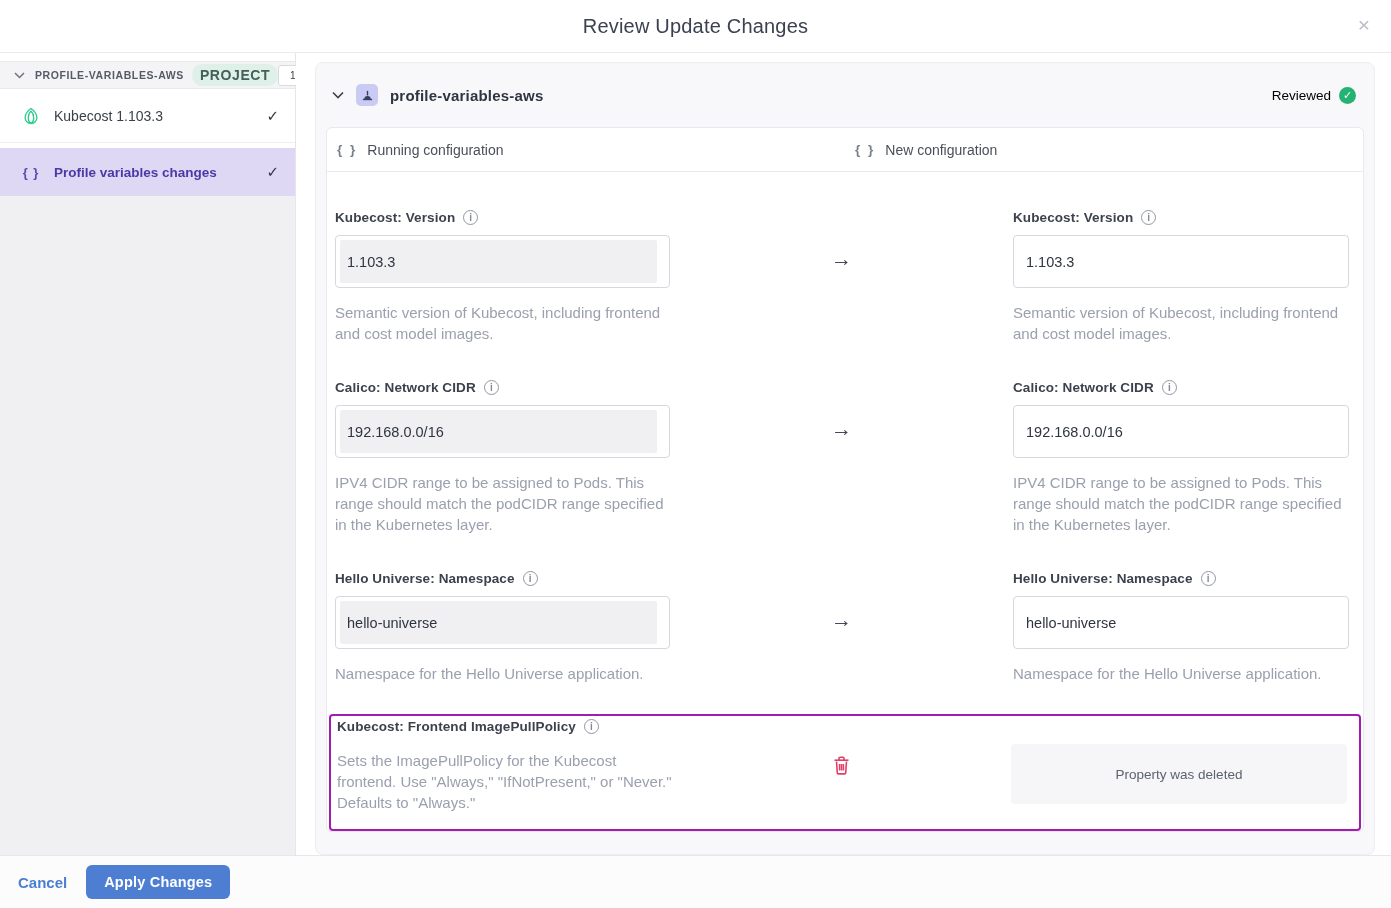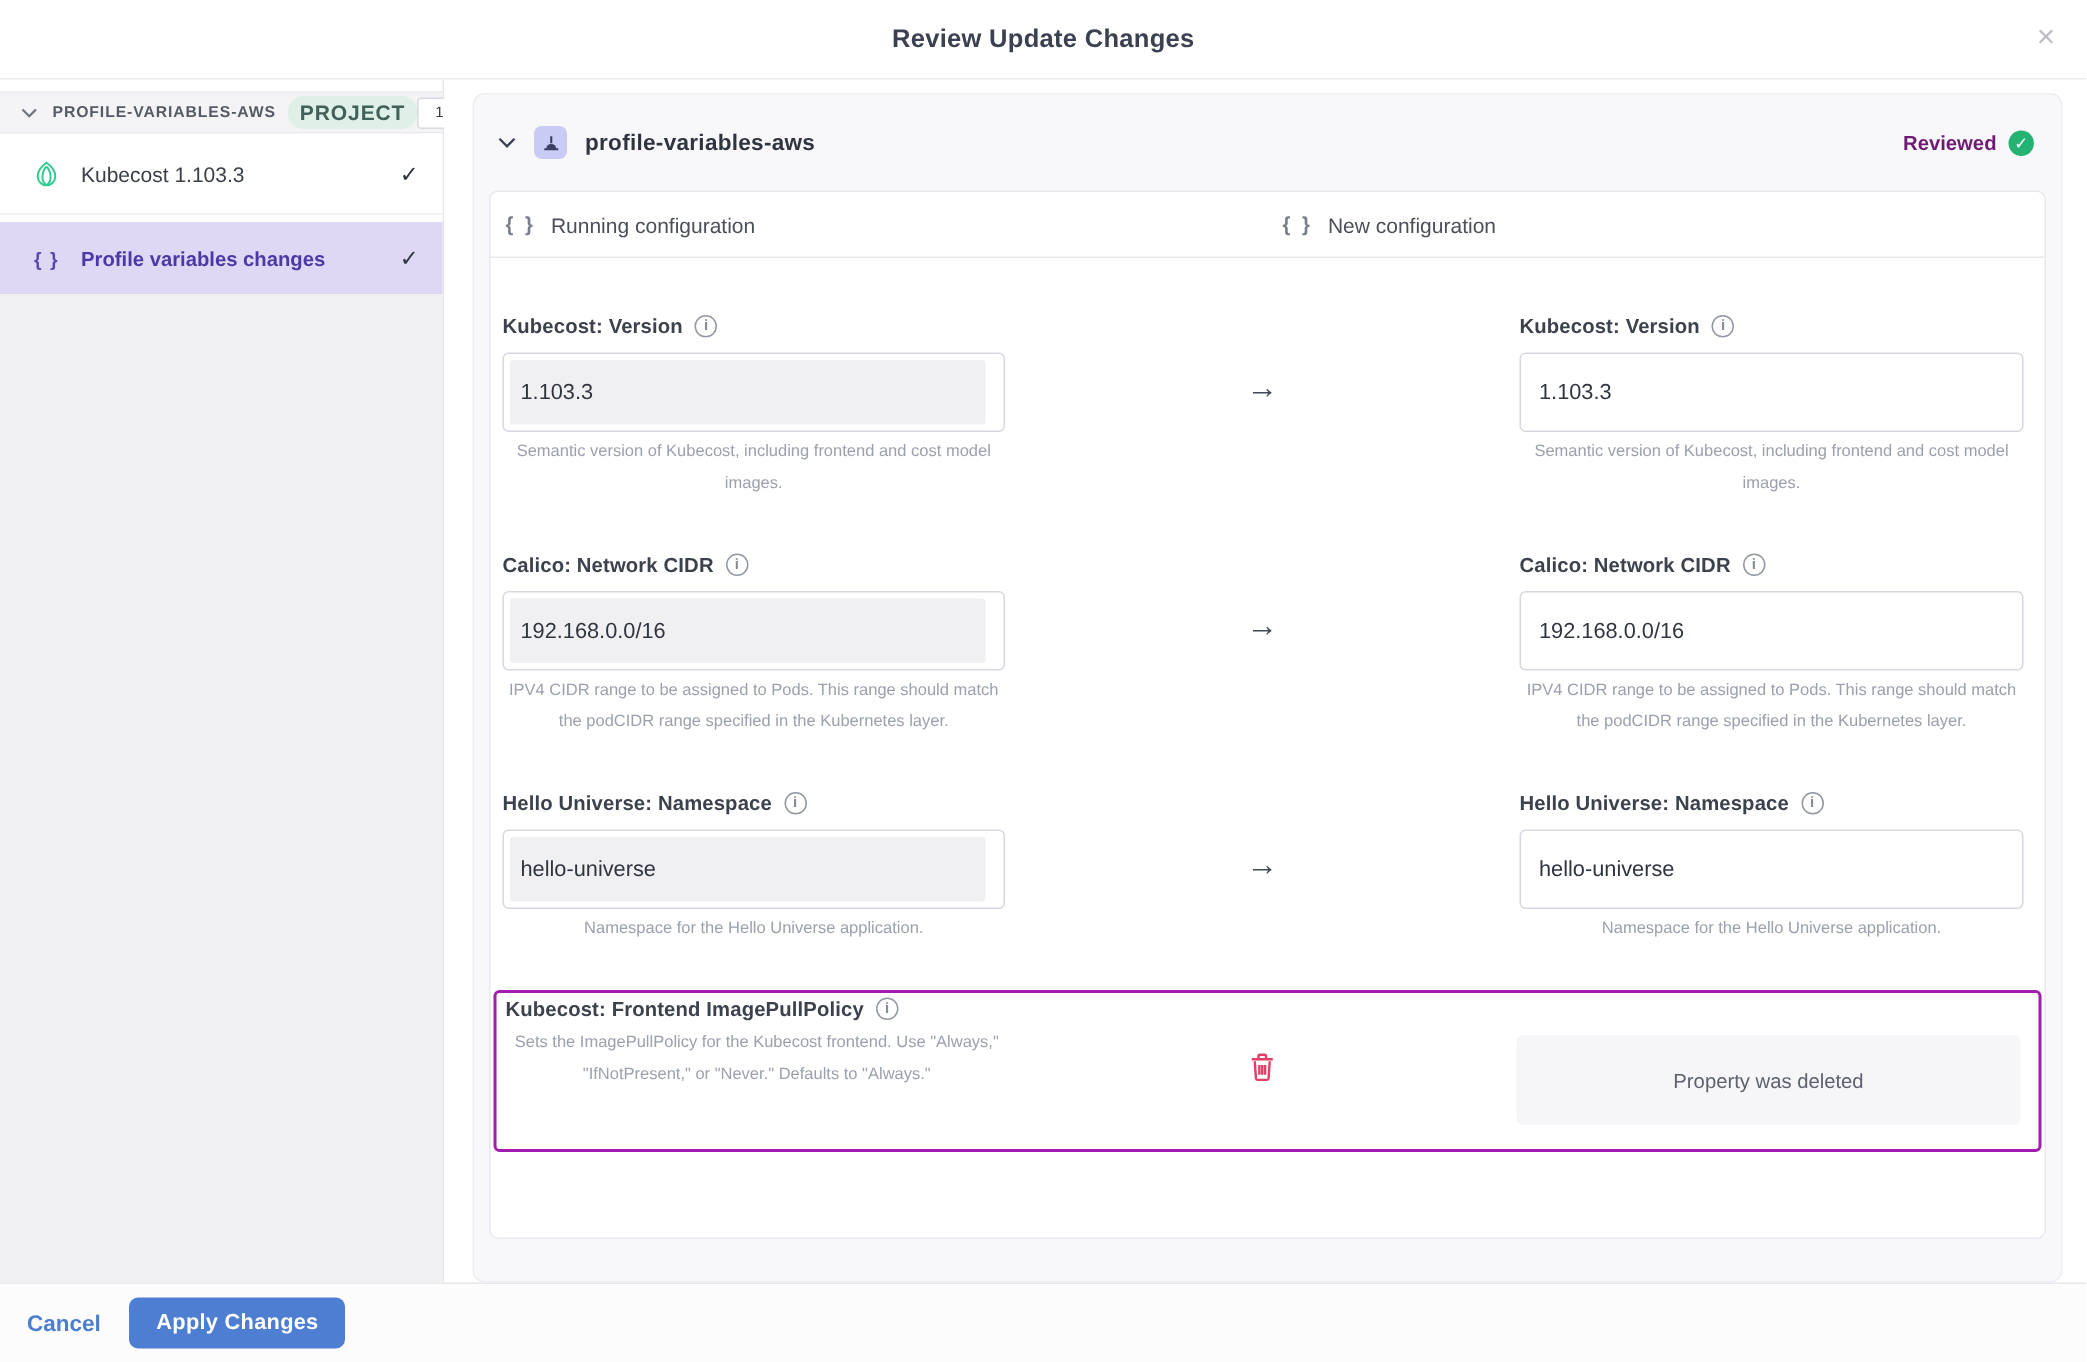--- a/index.html
+++ b/index.html
@@ -12,21 +12,21 @@
   }
   .dialog { width: 1391px; height: 908px; display: flex; flex-direction: column; }
 
   
   .dlg-header {
     height: 53px; flex: 0 0 53px;
     border-bottom: 1px solid #ebebee;
     display: flex; align-items: center; justify-content: center;
     position: relative; background: #fff;
   }
-  .dlg-title { font-size: 17px; font-weight: 700; color: #3b4150; letter-spacing: .2px; }
+  .dlg-title { font-size: 20px; font-weight: 400; color: #3b4150; letter-spacing: .2px; }
   .dlg-close {
     position: absolute; right: 15px; top: 14px;
     font-size: 21px; color: #b9bdc6; cursor: pointer; line-height: 1;
     width: 24px; height: 24px; text-align: center;
   }
 
   
   .body { flex: 1 1 auto; display: flex; min-height: 0; }
 
   
@@ -81,21 +81,21 @@
     display: flex; flex-direction: column;
   }
   .acc-header { height: 64px; flex: 0 0 64px; display: flex; align-items: center; padding: 0 18px 0 16px; }
   .acc-chevron { color: #3b4150; display: inline-flex; margin-right: 12px; cursor: pointer; }
   .acc-icon {
     width: 22px; height: 22px; border-radius: 5px; background: #c9cbf4;
     display: inline-flex; align-items: center; justify-content: center; margin-right: 12px;
   }
   .acc-title { font-size: 15px; font-weight: 700; color: #2e3440; letter-spacing: .2px; }
   .acc-status { margin-left: auto; display: flex; align-items: center; gap: 8px; }
-  .acc-status-label { font-size: 13.5px; font-weight: 700; color: #701a75; }
+  .acc-status-label { font-size: 13.5px; font-weight: 400; color: #000000; }
   .status-dot {
     width: 17px; height: 17px; border-radius: 50%; background: #25b373;
     color: #fff; font-size: 11px; font-weight: 700;
     display: inline-flex; align-items: center; justify-content: center;
   }
 
   .card {
     background: #fff; border: 1px solid #e8e8ee; border-radius: 6px;
     margin: 0 10px 28px 10px; flex: 1 1 auto;
     display: flex; flex-direction: column;
@@ -120,21 +120,21 @@
     margin-top: 8px; height: 53px; border: 1px solid #d6d8df; border-radius: 4px;
     background: #fff; display: flex; align-items: stretch; padding: 4px; overflow: hidden;
   }
   .f-input .hl {
     background: #f0f0f2; border-radius: 2px; flex: 1 1 auto;
     display: flex; align-items: center; padding-left: 7px; margin-right: 8px;
     font-size: 14.5px; color: #2f3540;
   }
   .f-input.plain { padding: 0 12px; align-items: center; }
   .f-input.plain .val { font-size: 14.5px; color: #2f3540; }
-  .f-desc { margin-top: 3px; font-size: 11px; line-height: 21px; color: #9aa0ad; text-align: center; }
+  .f-desc { margin-top: 14px; font-size: 15px; line-height: 21px; color: #9aa0ad; }
   .mid-cell { text-align: center; padding-top: 40px; }
   .arrow-glyph { font-size: 21px; color: #434957; }
 
   .deleted-wrap {
     border: 2px solid #a21caf; border-radius: 4px;
     margin: 30px 2px 0 2px; padding: 0 12px 16px 6px;
   }
   .deleted-wrap .field-row { padding: 0; margin-top: 0; }
   .trash-cell { text-align: center; padding-top: 40px; }
   .trash-icon { display: inline-flex; }

